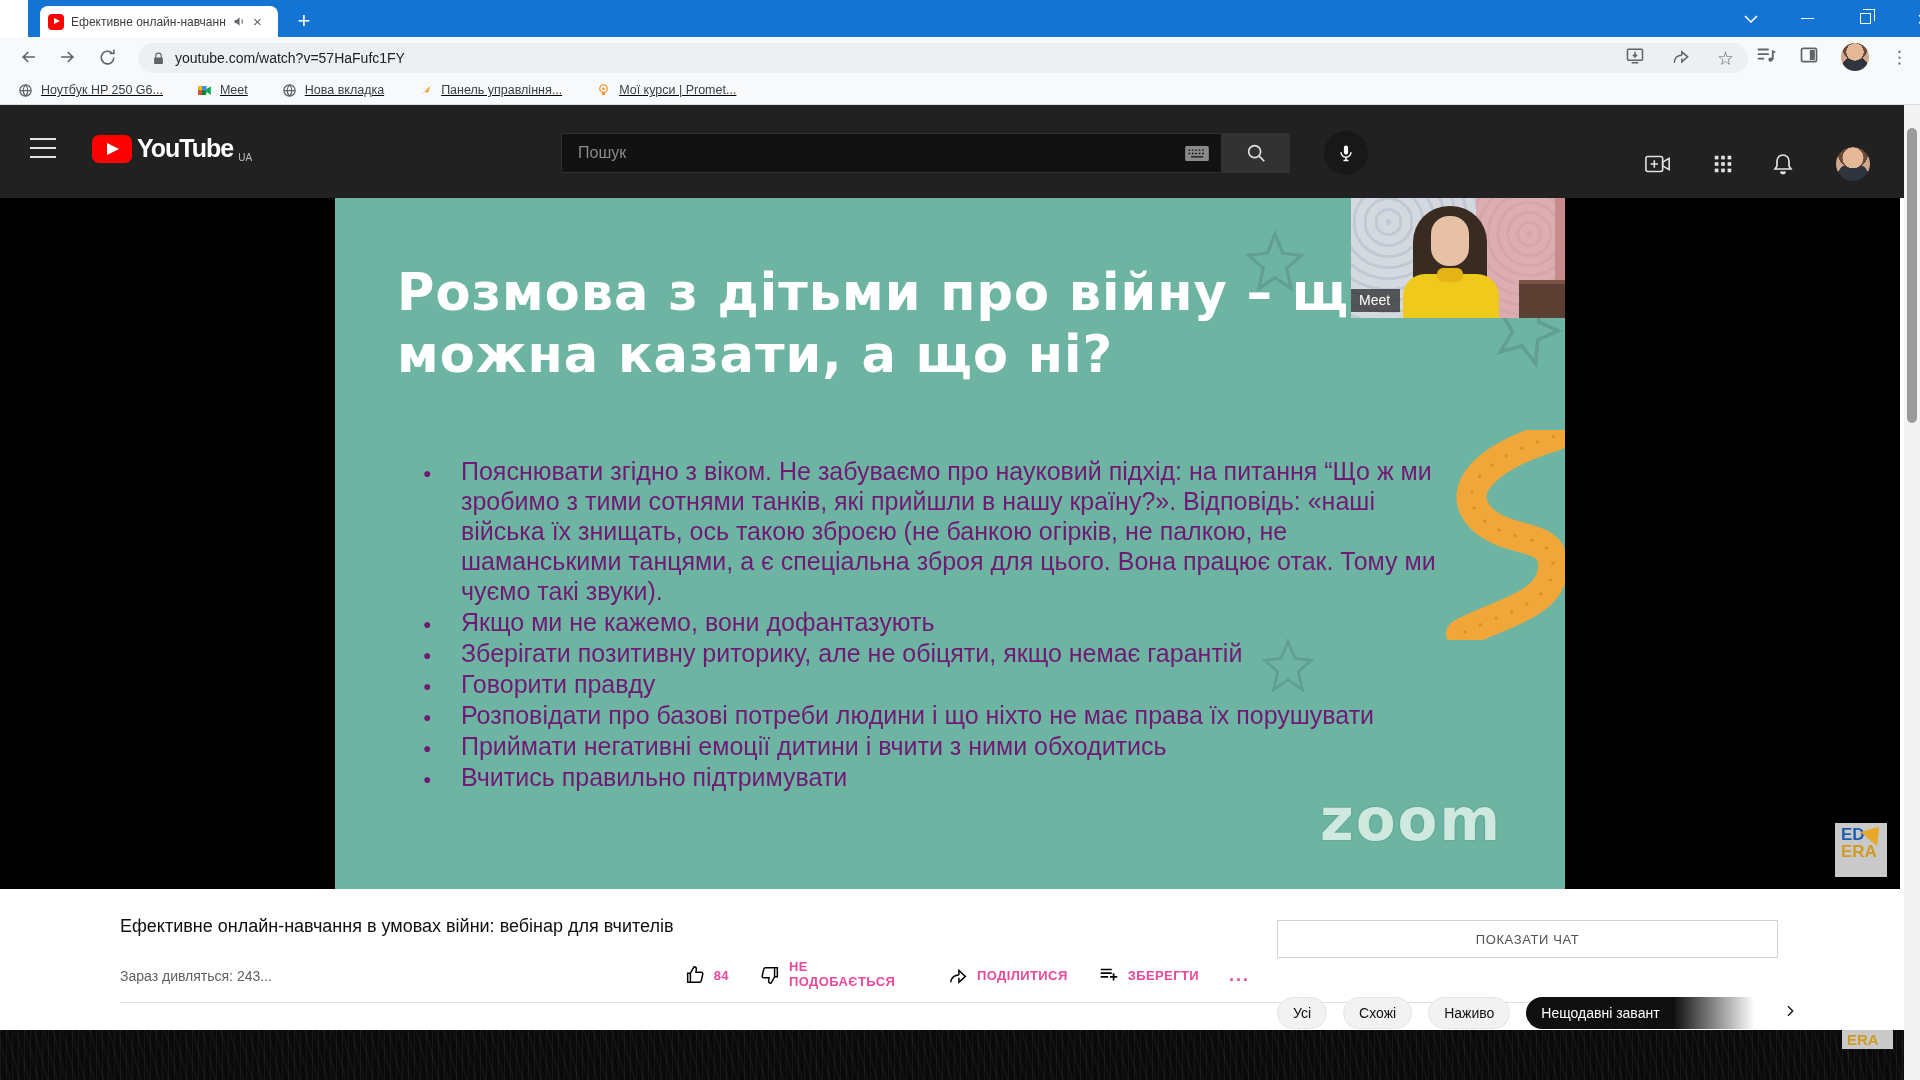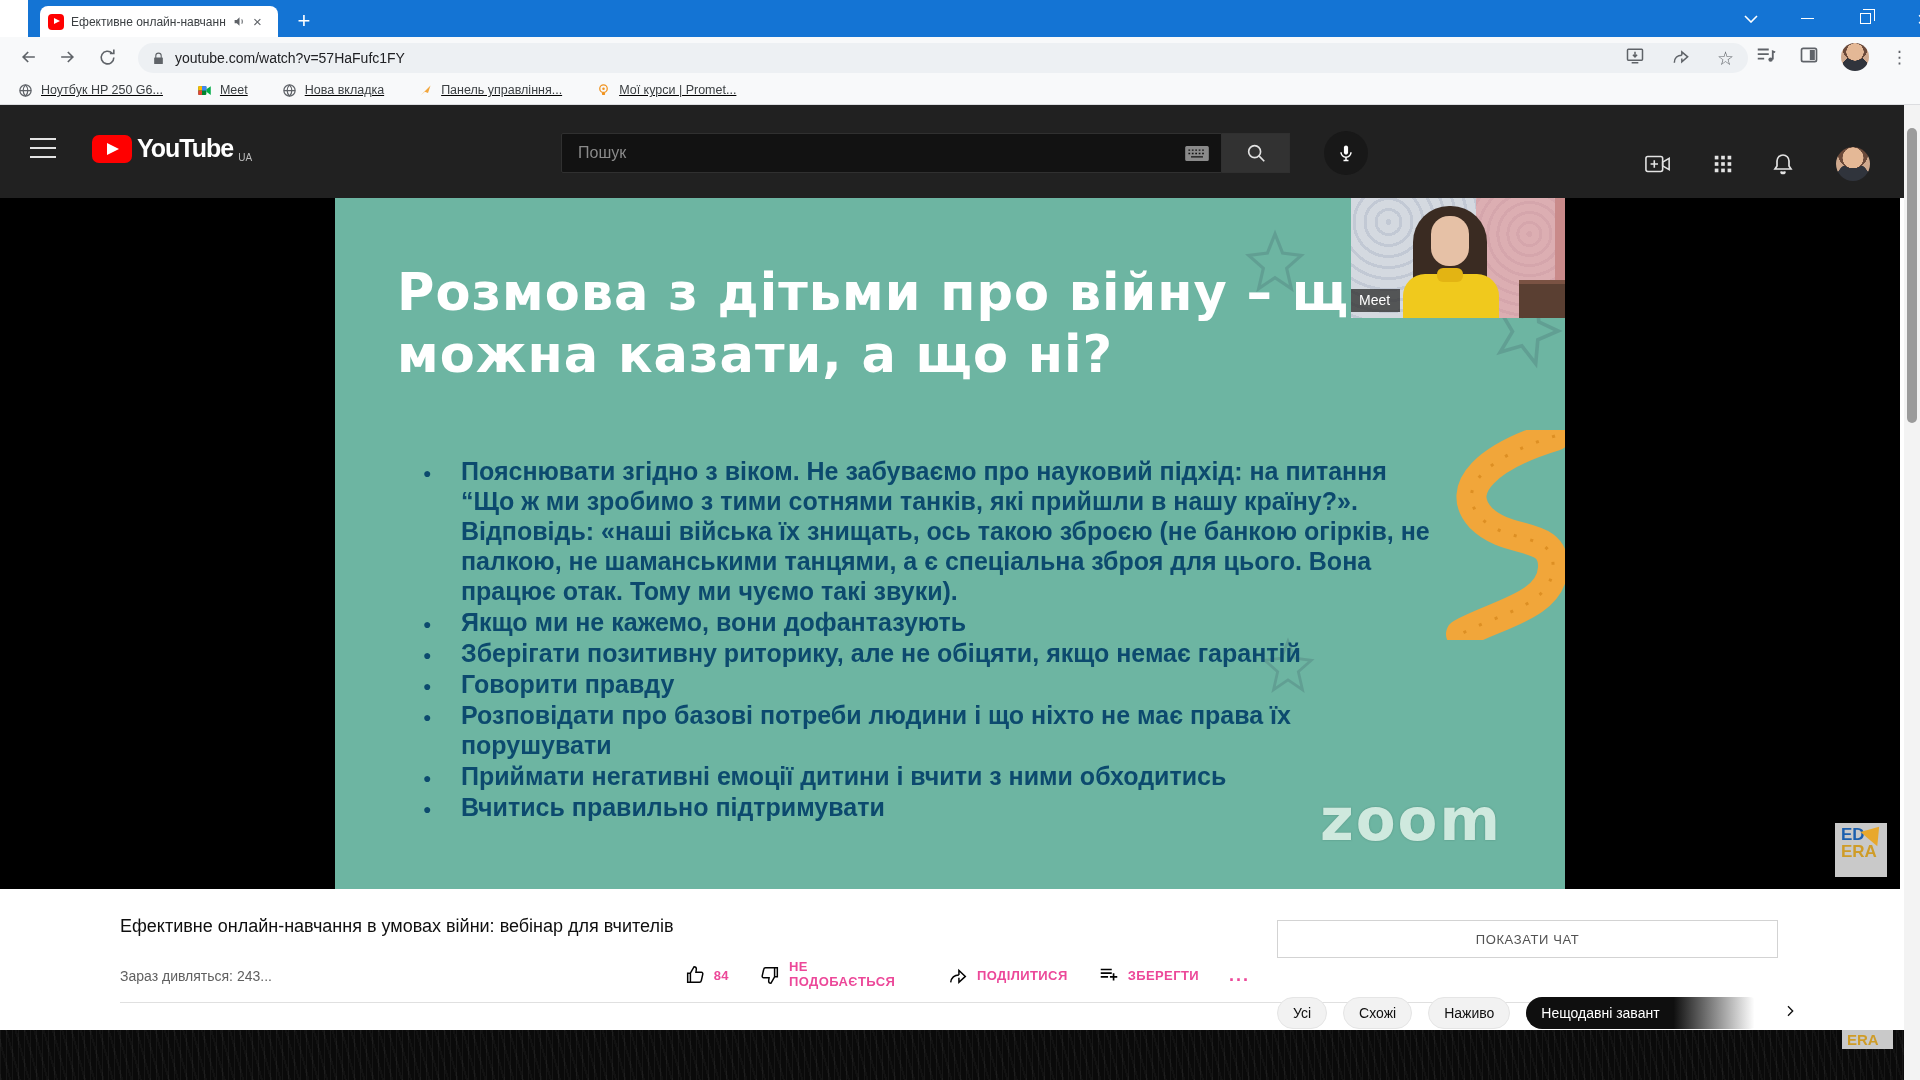--- a/index.html
+++ b/index.html
@@ -61,22 +61,22 @@
             display:flex; align-items:center; justify-content:center; }
   .hdr-ic { top:151px; width:26px; height:26px; color:#e3e3e3; display:flex; align-items:center; justify-content:center; }
   #yt-avatar { left:1836px; top:147px; width:34px; height:34px; }
 
   
   #player { left:0; top:198px; width:1900px; height:691px; background:#000; overflow:hidden; }
   #slide { position:absolute; left:335px; top:0; width:1230px; height:691px; background:#6db5a2; overflow:hidden; }
   #slide-title { position:absolute; left:62px; top:64px; width:1140px; color:#fff;
       font-family:"DejaVu Sans",sans-serif; font-weight:700; font-size:51px; line-height:1.22; letter-spacing:1px; }
   #slide-bullets { position:absolute; left:86px; top:258px; width:1020px; list-style:none; }
-  #slide-bullets li { position:relative; padding-left:40px; font-size:25px; line-height:30px; color:#0c4a6e;
-      margin-bottom:1px; font-weight:700; }
+  #slide-bullets li { position:relative; padding-left:40px; font-size:25px; line-height:30px; color:#701a75;
+      margin-bottom:1px; font-weight:400; }
   #slide-bullets li::before { content:"●"; position:absolute; left:2px; top:2px; font-size:14px; }
   #zoom-mark { position:absolute; left:985px; top:588px; font-family:"DejaVu Sans",sans-serif; font-weight:700;
       font-size:58px; letter-spacing:2px; color:#cfe9de; text-shadow:0 0 2px rgba(60,110,95,.5); }
   .doodle-star { position:absolute; opacity:.38; }
   #ribbon { position:absolute; left:1034px; top:232px; width:196px; height:210px; }
   
   #webcam { position:absolute; left:1016px; top:0; width:214px; height:120px; background:#d9dde3; overflow:hidden; z-index:4; }
   #webcam .wall-l { position:absolute; left:0; top:0; width:125px; height:120px;
       background: repeating-radial-gradient(circle at 30% 20%, rgba(160,170,190,.35) 0 3px, transparent 3px 11px), #d4d9e0; }
   #webcam .wall-r { position:absolute; left:125px; top:0; width:89px; height:120px;

